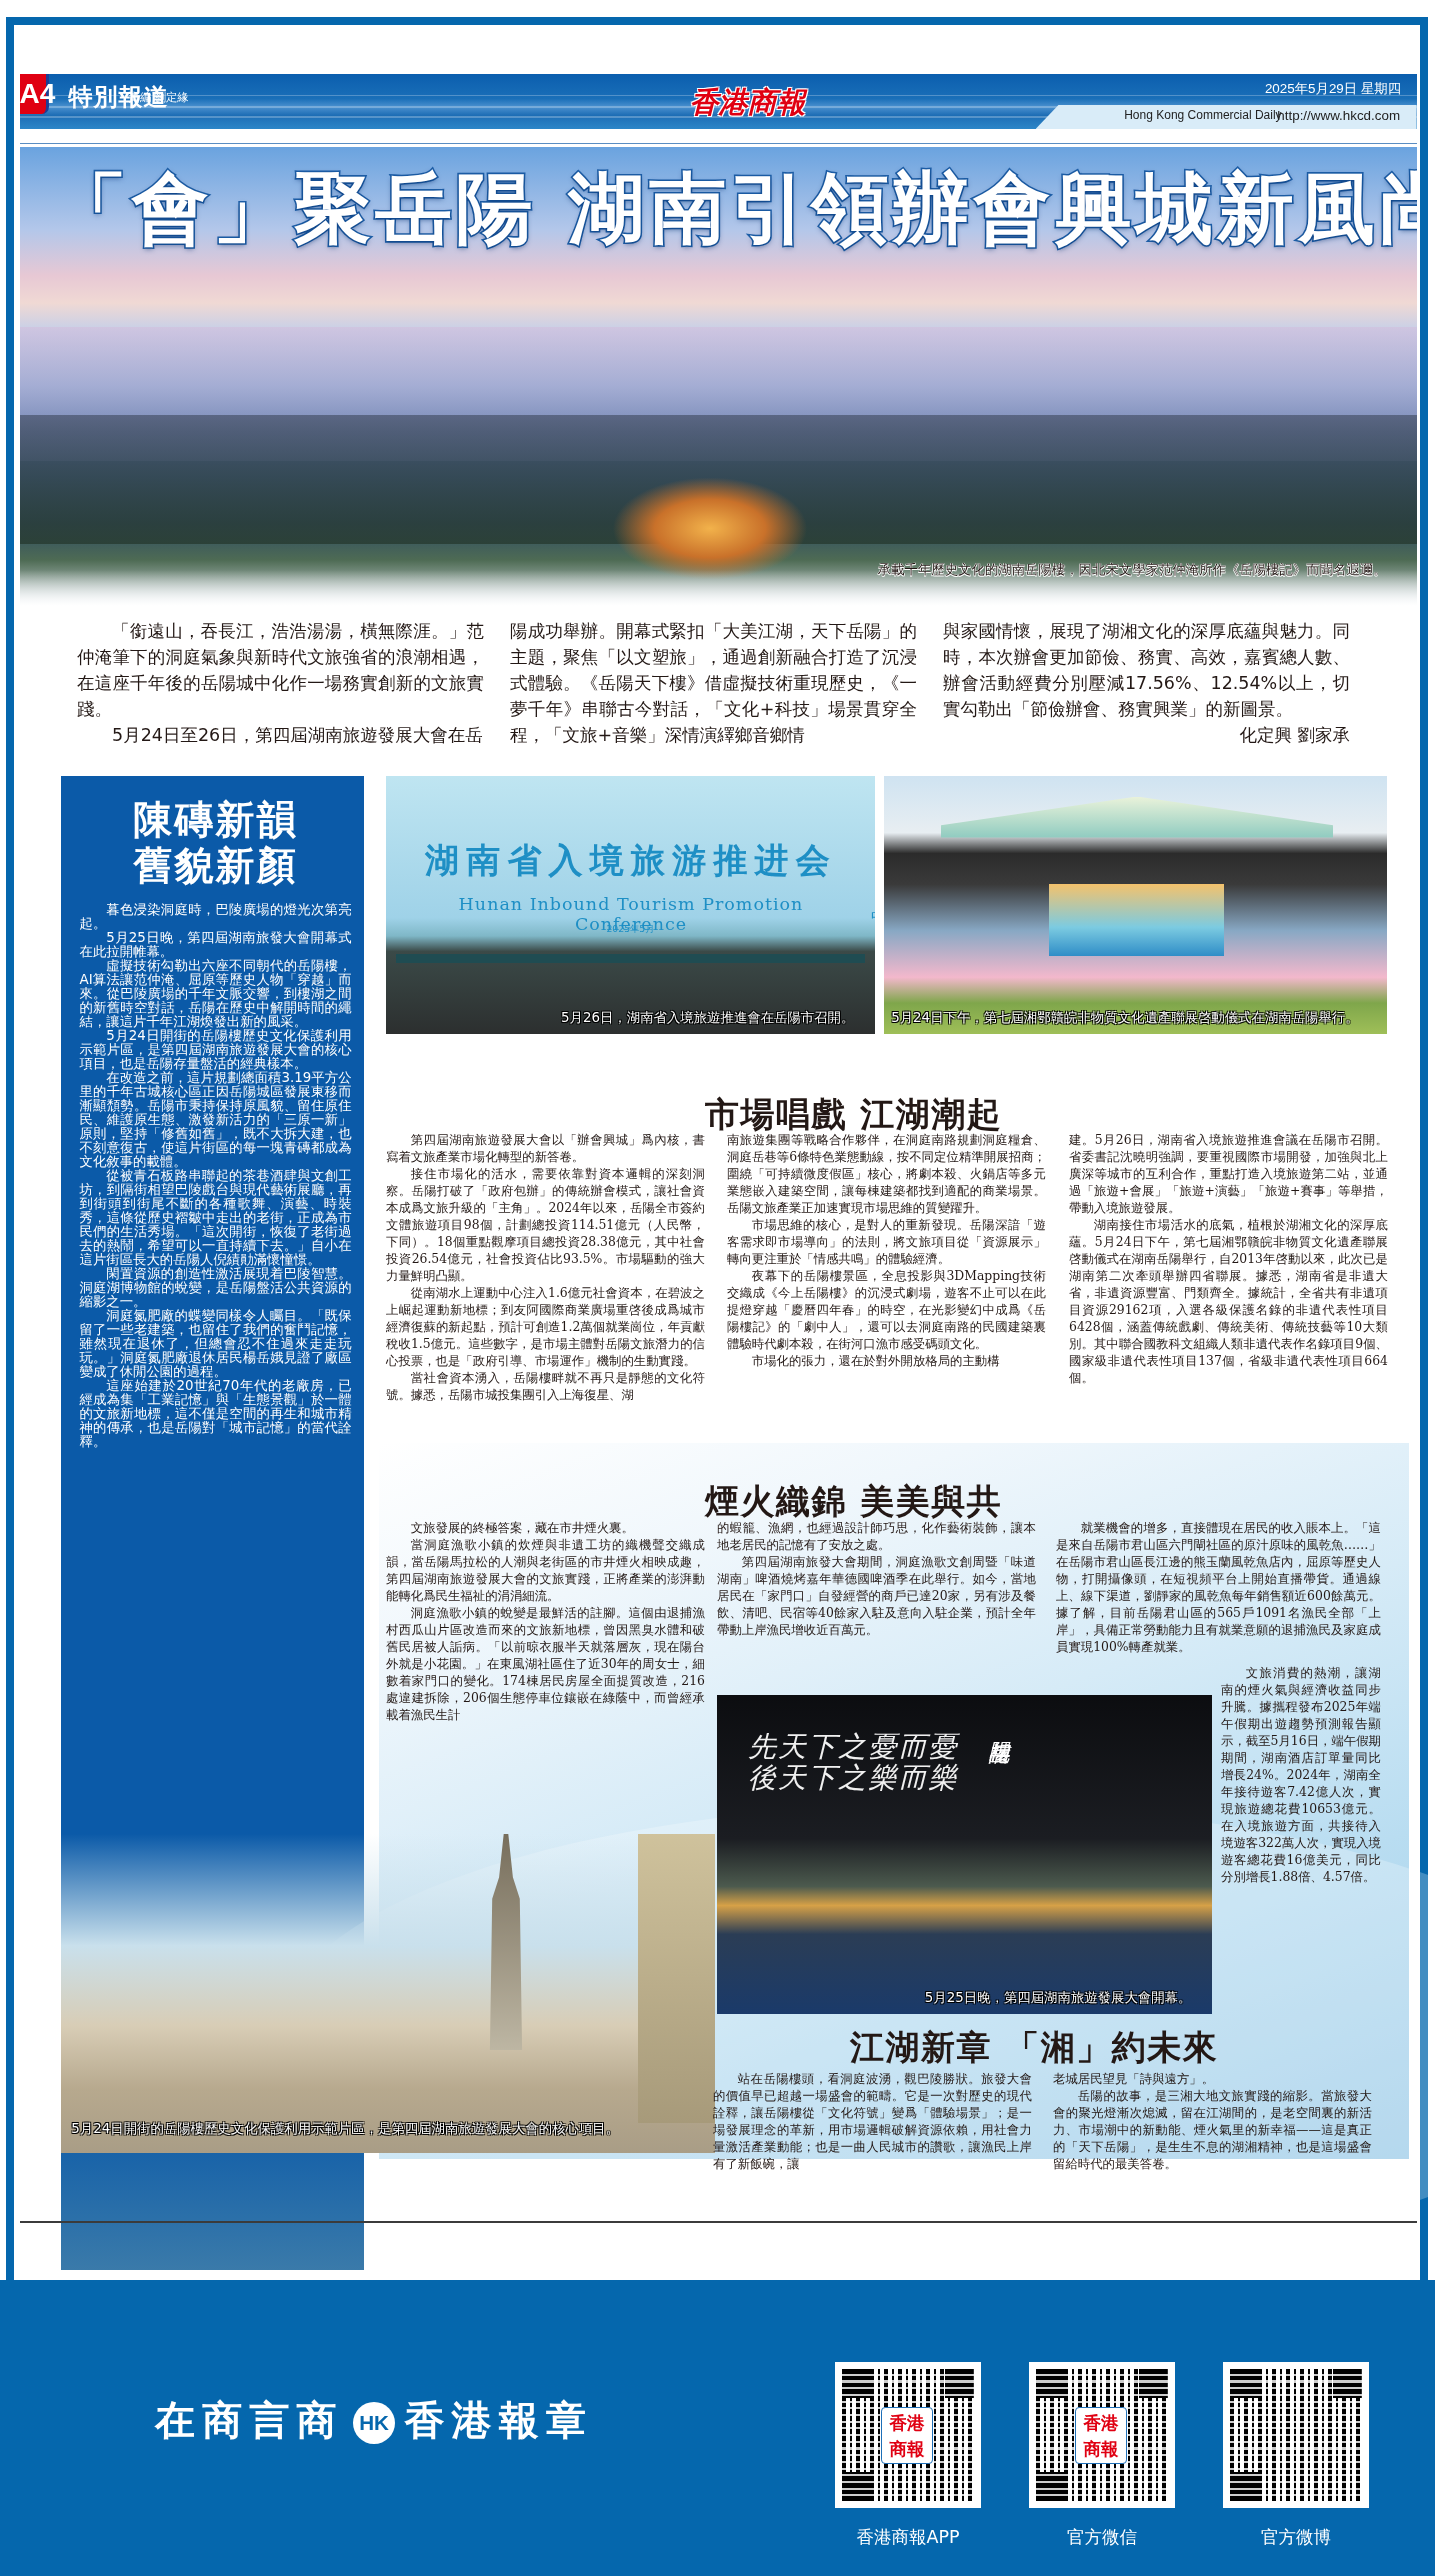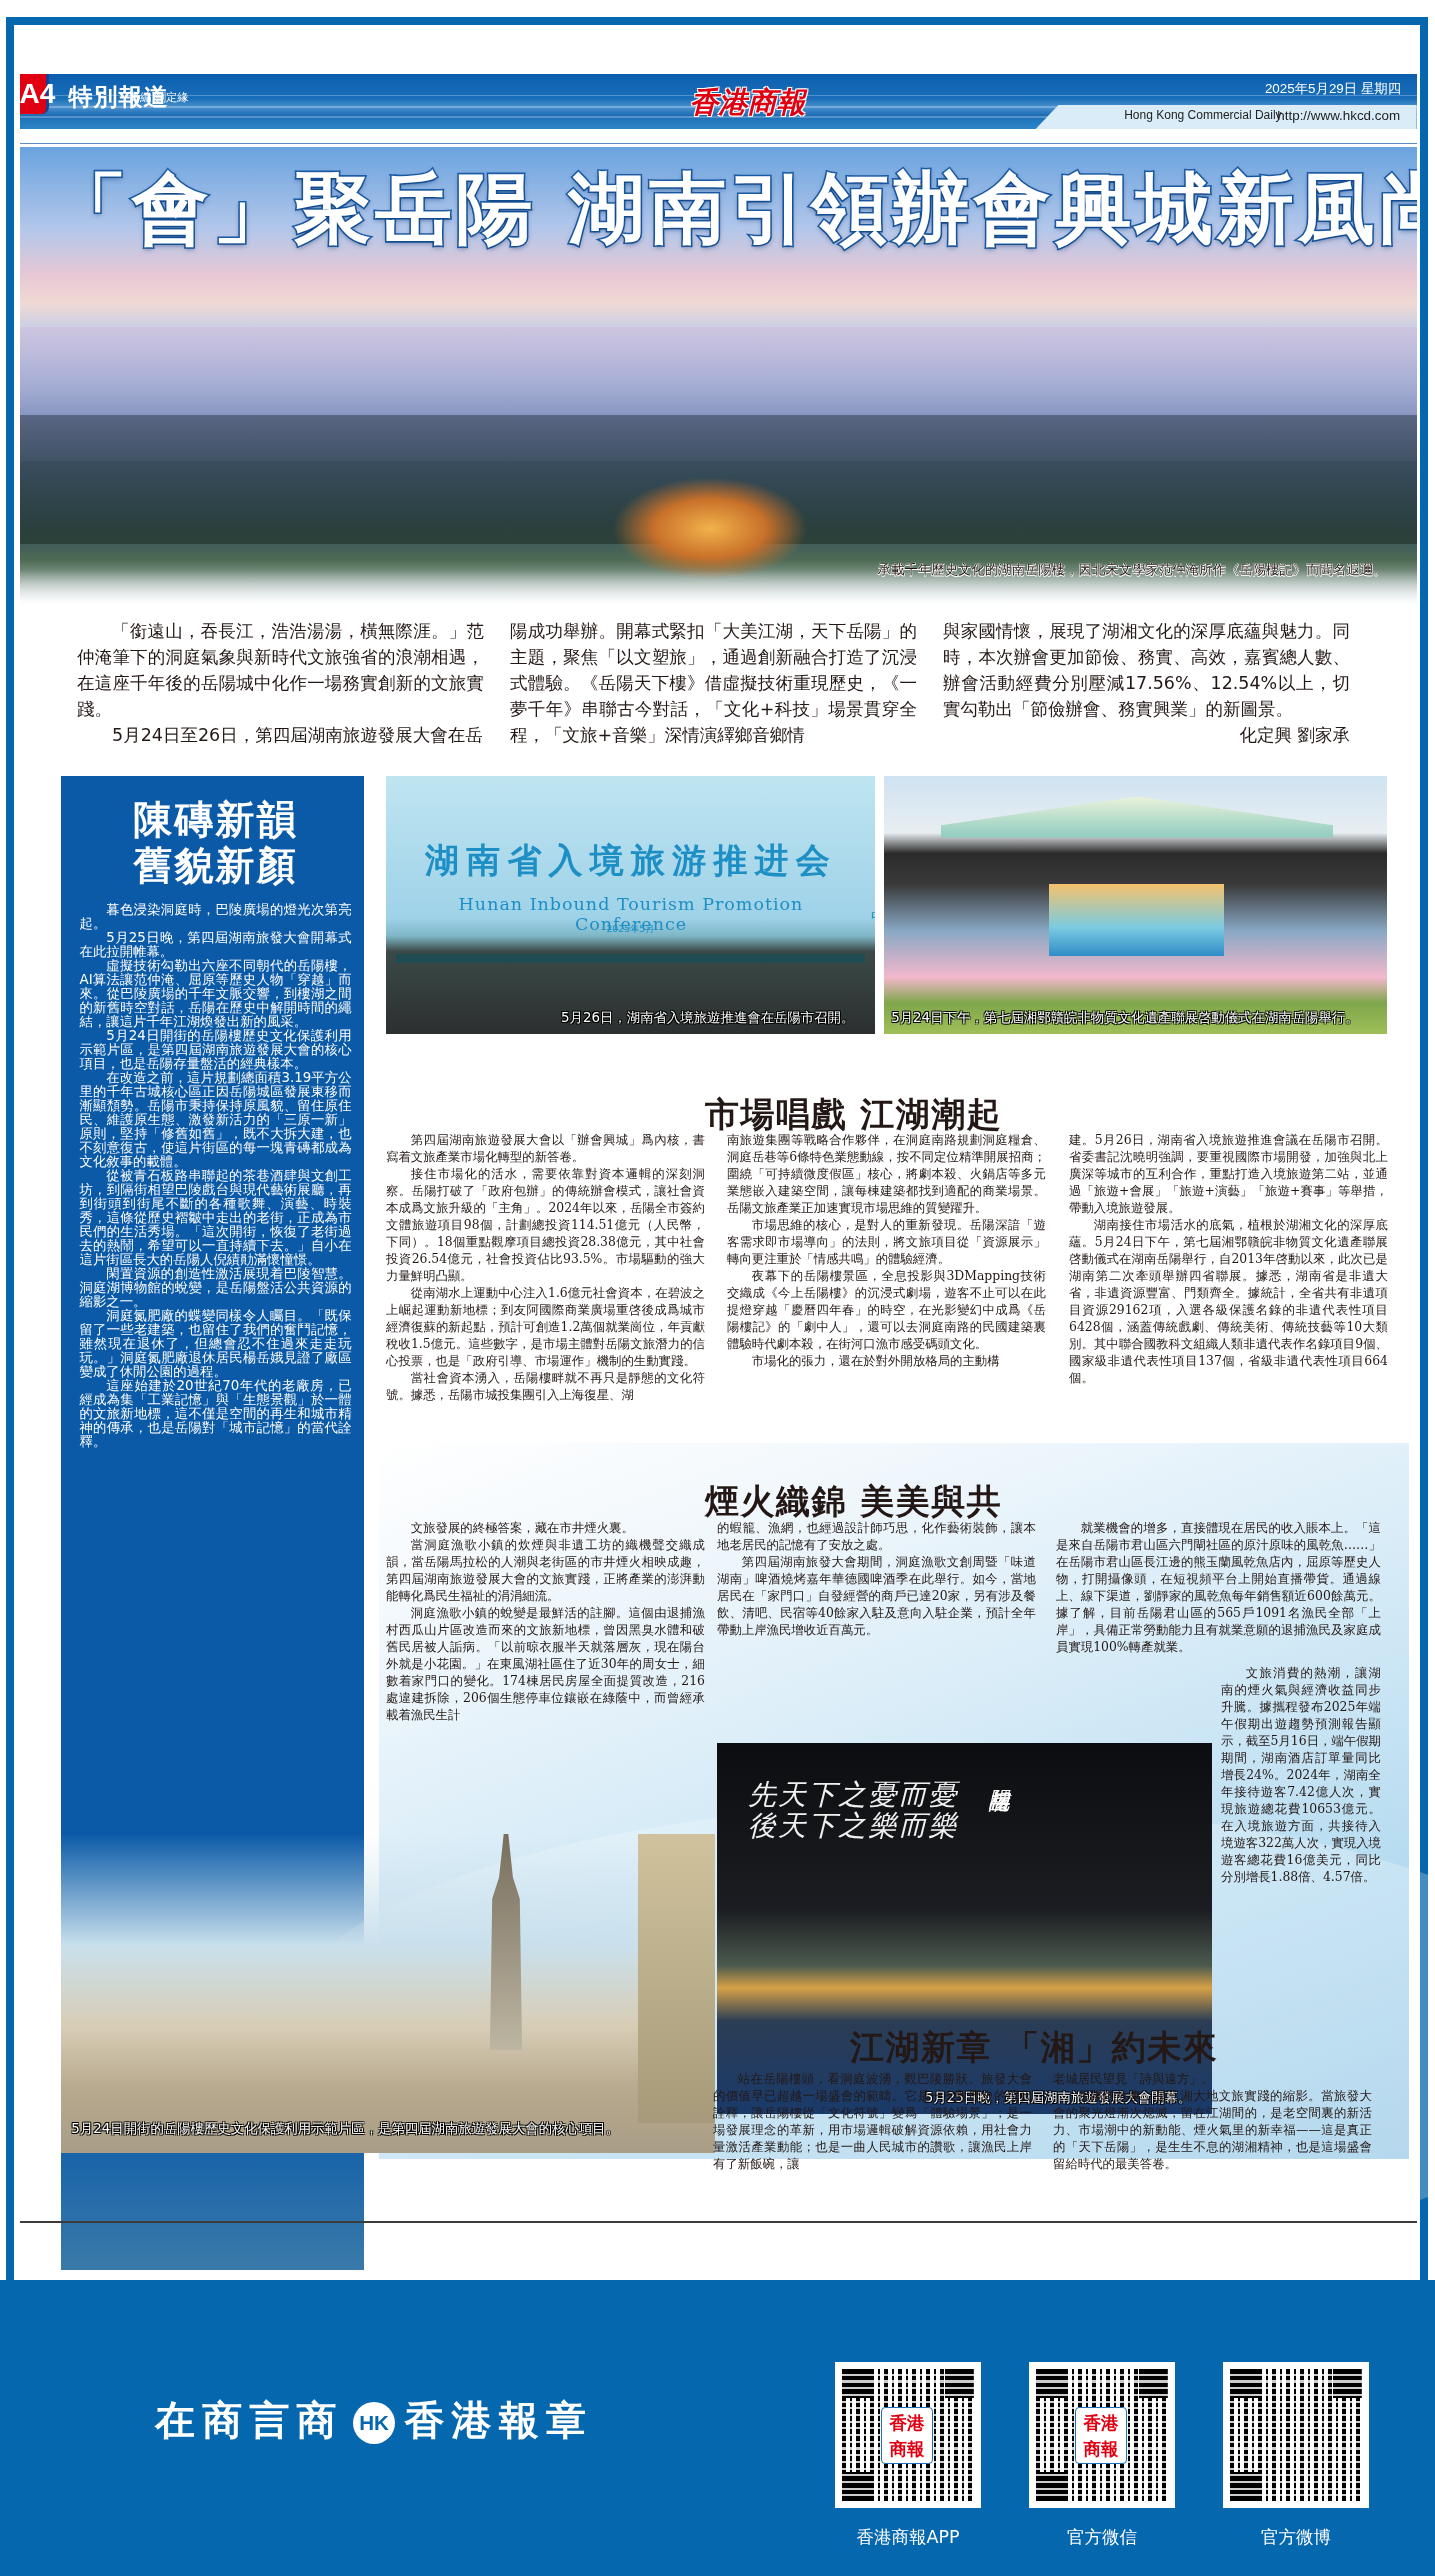--- a/index.html
+++ b/index.html
@@ -61,21 +61,21 @@
   .col{position:absolute;font-family:"DejaVu Serif",serif;font-size:12.4px;line-height:17px;color:#231815;text-align:justify;}
   .col p{text-indent:2em;}
   .col p.cont{text-indent:0;}
 
   .lower-bg{position:absolute;left:379px;top:1443px;width:1030px;height:716px;
     background:linear-gradient(160deg,#ffffff 0%,#f0f7fc 20%,#d6ebf7 45%,#b9ddf1 70%,#9ccbe8 100%);}
   .lower-bg .wave{position:absolute;left:-103px;top:361px;width:1340px;height:464px;border-radius:50%;background:rgba(255,255,255,0.25);}
   .street{left:61px;top:1834px;width:654px;height:319px;background:linear-gradient(180deg,rgba(190,220,238,0) 0%,#c9e0ec 35%,#d8cdb6 60%,#b7a98e 80%,#a99d86 100%);}
   .pagoda{position:absolute;left:422px;top:0;width:46px;height:216px;background:linear-gradient(180deg,#776e5c,#bdb6a3);clip-path:polygon(45% 0,55% 0,65% 20%,80% 30%,85% 100%,15% 100%,20% 30%,35% 20%);}
   .building{position:absolute;left:577px;top:0;width:77px;height:289px;background:linear-gradient(180deg,#cfc29c,#a79a7a);}
-  .show{left:717px;top:1695px;width:495px;height:371px;background:linear-gradient(180deg,#0c0d10 0%,#1b1d22 45%,#4c5a4e 60%,#d6a147 66%,#2b3d55 75%,#1a3a6a 100%);margin-top:48px;}
+  .show{left:717px;top:1695px;width:495px;height:319px;background:linear-gradient(180deg,#0c0d10 0%,#1b1d22 45%,#4c5a4e 60%,#d6a147 66%,#2b3d55 75%,#1a3a6a 100%);}
   .show-title{position:absolute;left:31px;top:36px;font-family:"DejaVu Serif",serif;font-size:28px;color:#f0f0f0;line-height:31px;letter-spacing:2.1px;font-style:italic;}
   .show-sub{position:absolute;left:268px;top:31px;font-family:"DejaVu Serif",serif;font-size:20.6px;color:#fff;writing-mode:vertical-rl;font-style:italic;}
 
   .bottom-rule{position:absolute;left:19.6px;top:2221px;width:1397px;height:2.1px;background:#3b3b3b;}
   .footer{position:absolute;left:0;top:2280px;width:1435px;height:330px;background:#0567ad;}
   .slogan{position:absolute;left:155px;top:113px;font-family:"DejaVu Sans",sans-serif;font-weight:bold;font-size:40px;color:#fff;letter-spacing:7.2px;white-space:nowrap;}
   .hk-logo{display:inline-block;width:42px;height:42px;border-radius:50%;background:#fff;color:#0567ad;font-family:"Liberation Sans",sans-serif;font-weight:bold;font-size:20.6px;line-height:42px;text-align:center;vertical-align:middle;margin:0 9.3px;letter-spacing:0;}
   .qr{position:absolute;top:82px;width:146px;height:146px;background:#fff;padding:7.2px;}
   .qr .code{width:100%;height:100%;
     background:

